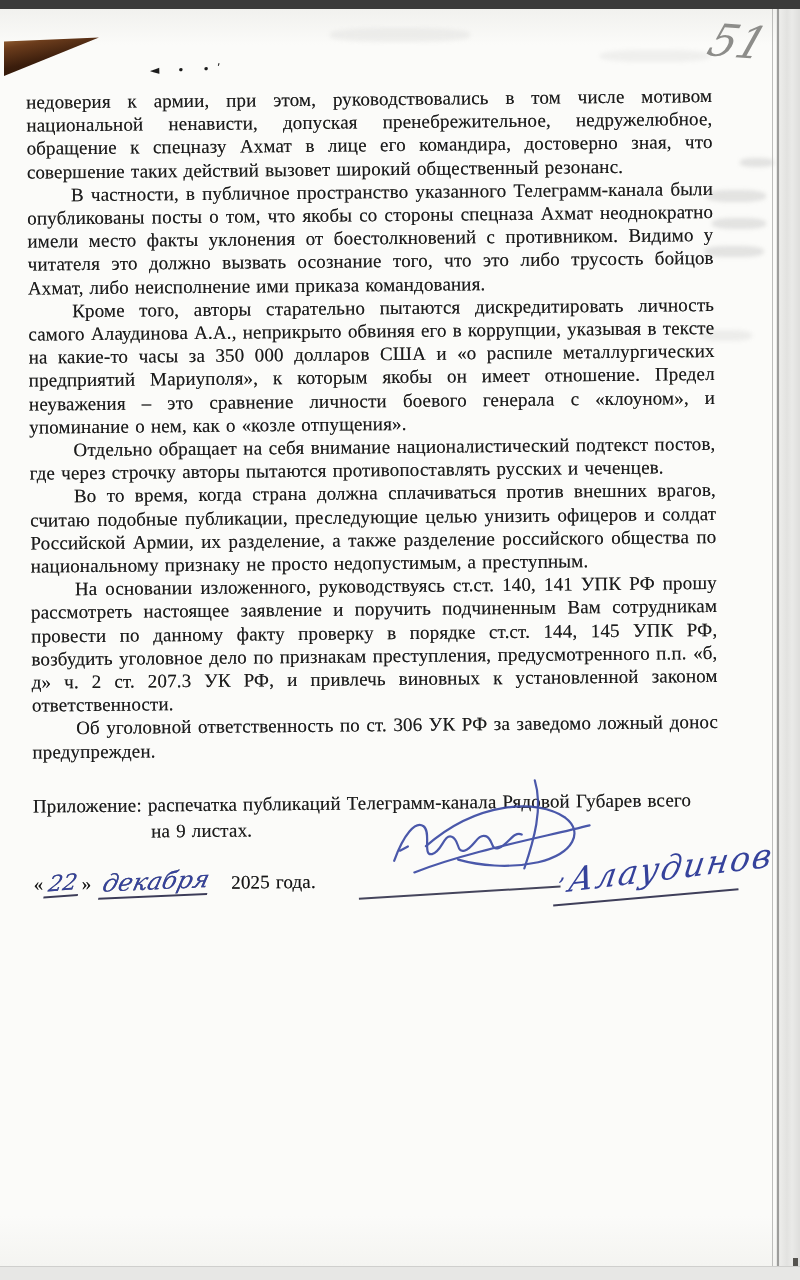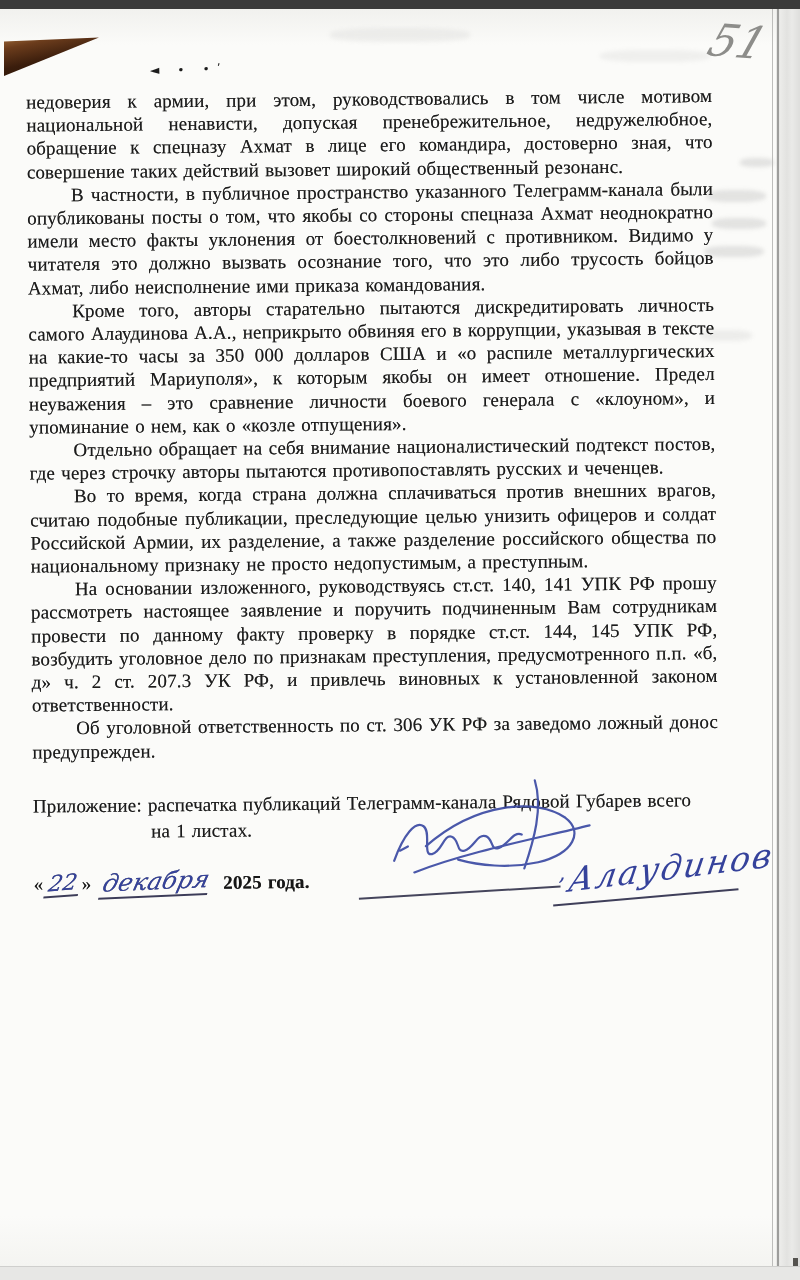--- a/index.html
+++ b/index.html
@@ -70,21 +70,21 @@
   }
   .hand-day{
     font-size:22px;transform:skewX(-14deg) rotate(-4deg);
     border-bottom:2px solid #3c3c58;padding:0 3px 1px 3px;margin:0 2px;
   }
   .hand-month{
     font-size:24px;width:108px;text-align:center;
     transform:skewX(-16deg) rotate(-2deg);
     border-bottom:2px solid #3c3c58;padding-bottom:2px;margin:0 6px 0 10px;
   }
-  .printed-year{margin-left:8px;font-weight:bold;}
+  .printed-year{margin-left:16px;}
   
   .sig-block{position:absolute;left:352px;top:778px;width:400px;height:145px;z-index:5;transform:rotate(-1deg);}
   .sig-svg{position:absolute;left:34px;top:0;}
   .sig-underline-1{position:absolute;left:6px;top:112px;width:202px;height:2px;background:#45455c;transform:rotate(-2.5deg);}
   .sig-sep{position:absolute;left:206px;top:82px;font-family:"DejaVu Serif",serif;font-style:italic;font-size:22px;color:#35429b;}
   .sig-name{
     position:absolute;left:216px;top:72px;
     font-family:"DejaVu Serif", serif;font-style:italic;font-size:33px;
     color:#35429b;transform:rotate(-6deg) skewX(-16deg);letter-spacing:2px;
   }
@@ -125,21 +125,21 @@
 
 <div class="content">
   <p>недоверия к армии, при этом, руководствовались в том числе мотивом национальной ненависти, допуская пренебрежительное, недружелюбное, обращение к спецназу Ахмат в лице его командира, достоверно зная, что совершение таких действий вызовет широкий общественный резонанс.</p>
   <p class="ind">В частности, в публичное пространство указанного Телеграмм-канала были опубликованы посты о том, что якобы со стороны спецназа Ахмат неоднократно имели место факты уклонения от боестолкновений с противником. Видимо у читателя это должно вызвать осознание того, что это либо трусость бойцов Ахмат, либо неисполнение ими приказа командования.</p>
   <p class="ind">Кроме того, авторы старательно пытаются дискредитировать личность самого Алаудинова А.А., неприкрыто обвиняя его в коррупции, указывая в тексте на какие-то часы за 350 000 долларов США и «о распиле металлургических предприятий Мариуполя», к которым якобы он имеет отношение. Предел неуважения – это сравнение личности боевого генерала с «клоуном», и упоминание о нем, как о «козле отпущения».</p>
   <p class="ind">Отдельно обращает на себя внимание националистический подтекст постов, где через строчку авторы пытаются противопоставлять русских и чеченцев.</p>
   <p class="ind">Во то время, когда страна должна сплачиваться против внешних врагов, считаю подобные публикации, преследующие целью унизить офицеров и солдат Российской Армии, их разделение, а также разделение российского общества по национальному признаку не просто недопустимым, а преступным.</p>
   <p class="ind">На основании изложенного, руководствуясь ст.ст. 140, 141 УПК РФ прошу рассмотреть настоящее заявление и поручить подчиненным Вам сотрудникам провести по данному факту проверку в порядке ст.ст. 144, 145 УПК РФ, возбудить уголовное дело по признакам преступления, предусмотренного п.п. «б, д» ч. 2 ст. 207.3 УК РФ, и привлечь виновных к установленной законом ответственности.</p>
   <p class="ind">Об уголовной ответственность по ст. 306 УК РФ за заведомо ложный донос предупрежден.</p>
 
-  <p class="attachment"><span>Приложение:</span> <span>распечатка публикаций Телеграмм-канала Рядовой Губарев всего</span><br><span>на 1 листах.</span></p>
+  <p class="attachment"><span>Приложение:</span> <span>распечатка публикаций Телеграмм-канала Рядовой Губарев всего</span><br><span>на 9 листах.</span></p>
 
   <div class="date-row">
     <span>«</span><span class="hand hand-day">22</span><span>»</span><span class="hand hand-month">декабря</span><span class="printed-year">2025 года.</span>
   </div>
 </div>
 
 <div class="sig-block">
   <svg class="sig-svg" width="212" height="104" viewBox="0 0 212 104">
     <g stroke="#3b4aa3" stroke-width="2.2" fill="none" stroke-linecap="round" opacity="0.92">
       <path d="M150,2 C158,30 148,62 138,90"></path>

